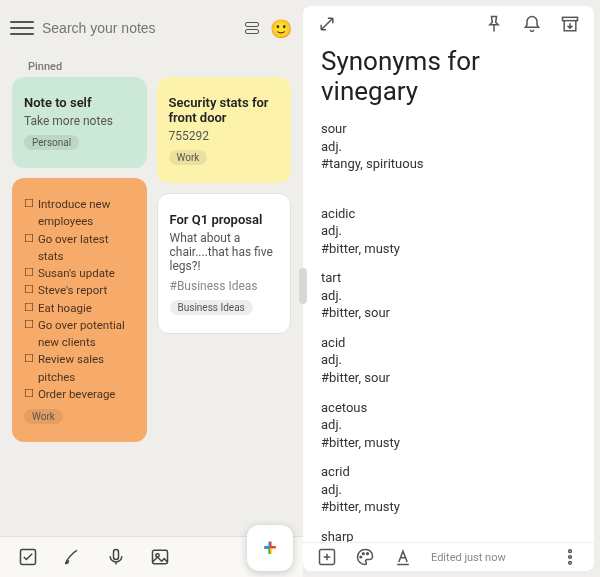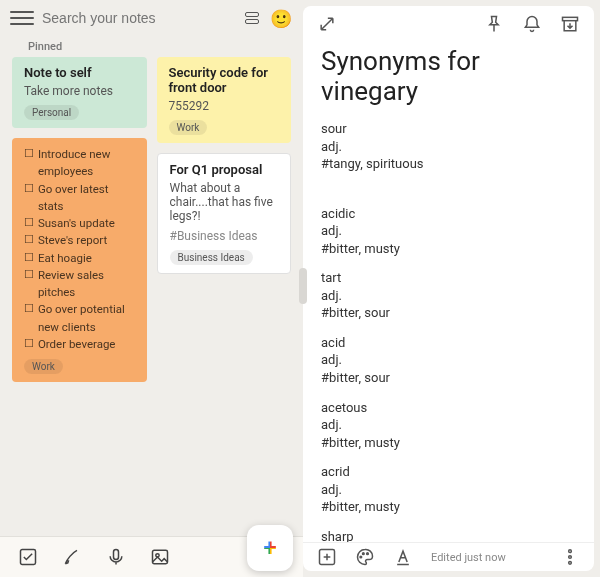--- a/index.html
+++ b/index.html
@@ -6,33 +6,33 @@
 body {
   font-family: Roboto, -apple-system, sans-serif;
   background: #f0eeea;
   width: 600px; height: 577px; overflow: hidden;
   display: flex;
 }
 .left { width: 303px; display: flex; flex-direction: column; position: relative; }
 .right { flex: 1; background: #fff; display: flex; flex-direction: column; margin: 6px 6px 6px 0; border-radius: 8px; }
 
 
-.search-row { display:flex; align-items:center; padding:6px 10px; gap:8px; }
+.search-row { display:flex; align-items:center; padding:16px 10px; gap:8px; }
 .menu-btn { width:24px; height:24px; display:flex; flex-direction:column; justify-content:center; gap:4px; cursor:pointer; }
 .menu-btn span { height:2px; background:#555; border-radius:1px; }
 .search-input { flex:1; border:none; background:transparent; font-size:14px; color:#666; outline:none; }
 .view-btn { width:22px; height:22px; display:flex; flex-direction:column; gap:2px; justify-content:center; align-items:center;}
 .view-btn span{ width:14px; height:5px; border:1.5px solid #555; border-radius:2px;}
 .emoji { font-size:18px; }
 
 .section-label { font-size:11px; color:#777; padding:4px 28px; font-weight:500;}
 
 .grid { display:flex; gap:10px; padding:0 12px; flex:1; overflow:hidden;}
 .col { display:flex; flex-direction:column; gap:10px; width:calc(50% - 5px);}
-.note { border-radius:4px; padding:8px 12px; font-size:12.5px; color:#3c3c3c; }
+.note { border-radius:12px; padding:18px 12px; font-size:12.5px; color:#3c3c3c; }
 .note h4 { font-size:13px; font-weight:600; margin-bottom:4px; color:#222;}
 .note .body { font-size:12px; color:#555; margin-bottom:6px; white-space:pre-wrap;}
 .tag{display:inline-block;background:rgba(0,0,0,.07);border-radius:10px;font-size:10px;padding:2px 8px;color:#555;}
 .green{background:#cce8d6;}
 .white{background:#fff;border:1px solid #e0e0e0;}
 .orange{background:#f7ab6a;}
 .yellow{background:#fdf2aa;}
 
 .checklist {list-style:none;}
 .checklist li{display:flex;gap:4px;font-size:11.5px;color:#4a3420;line-height:1.5;}
@@ -84,30 +84,30 @@
         <div class="body">Take more notes</div>
         <span class="tag">Personal</span>
       </div>
       <div class="note orange">
         <ul class="checklist" id="lunch-list">
             <li>Introduce new employees</li>
             <li>Go over latest stats</li>
             <li>Susan's update</li>
             <li>Steve's report</li>
             <li>Eat hoagie</li>
+            <li>Go over potential new clients</li>
             <li>Review sales pitches</li>
-            <li>Go over potential new clients</li>
             <li>Order beverage</li>
           </ul>
         <span class="tag" style="margin-top:6px">Work</span>
       </div>
     </div>
     <div class="col">
       <div class="note yellow">
-        <h4>Security code for front door</h4>
+        <h4>Security stats for front door</h4>
         <div class="body">755292</div>
         <span class="tag">Work</span>
       </div>
       <div class="note white">
         <h4>For Q1 proposal</h4>
         <div class="body">What about a chair....that has five legs?!</div>
         <div class="body" style="color:#888">#Business Ideas</div>
         <span class="tag">Business Ideas</span>
       </div>
     </div>

